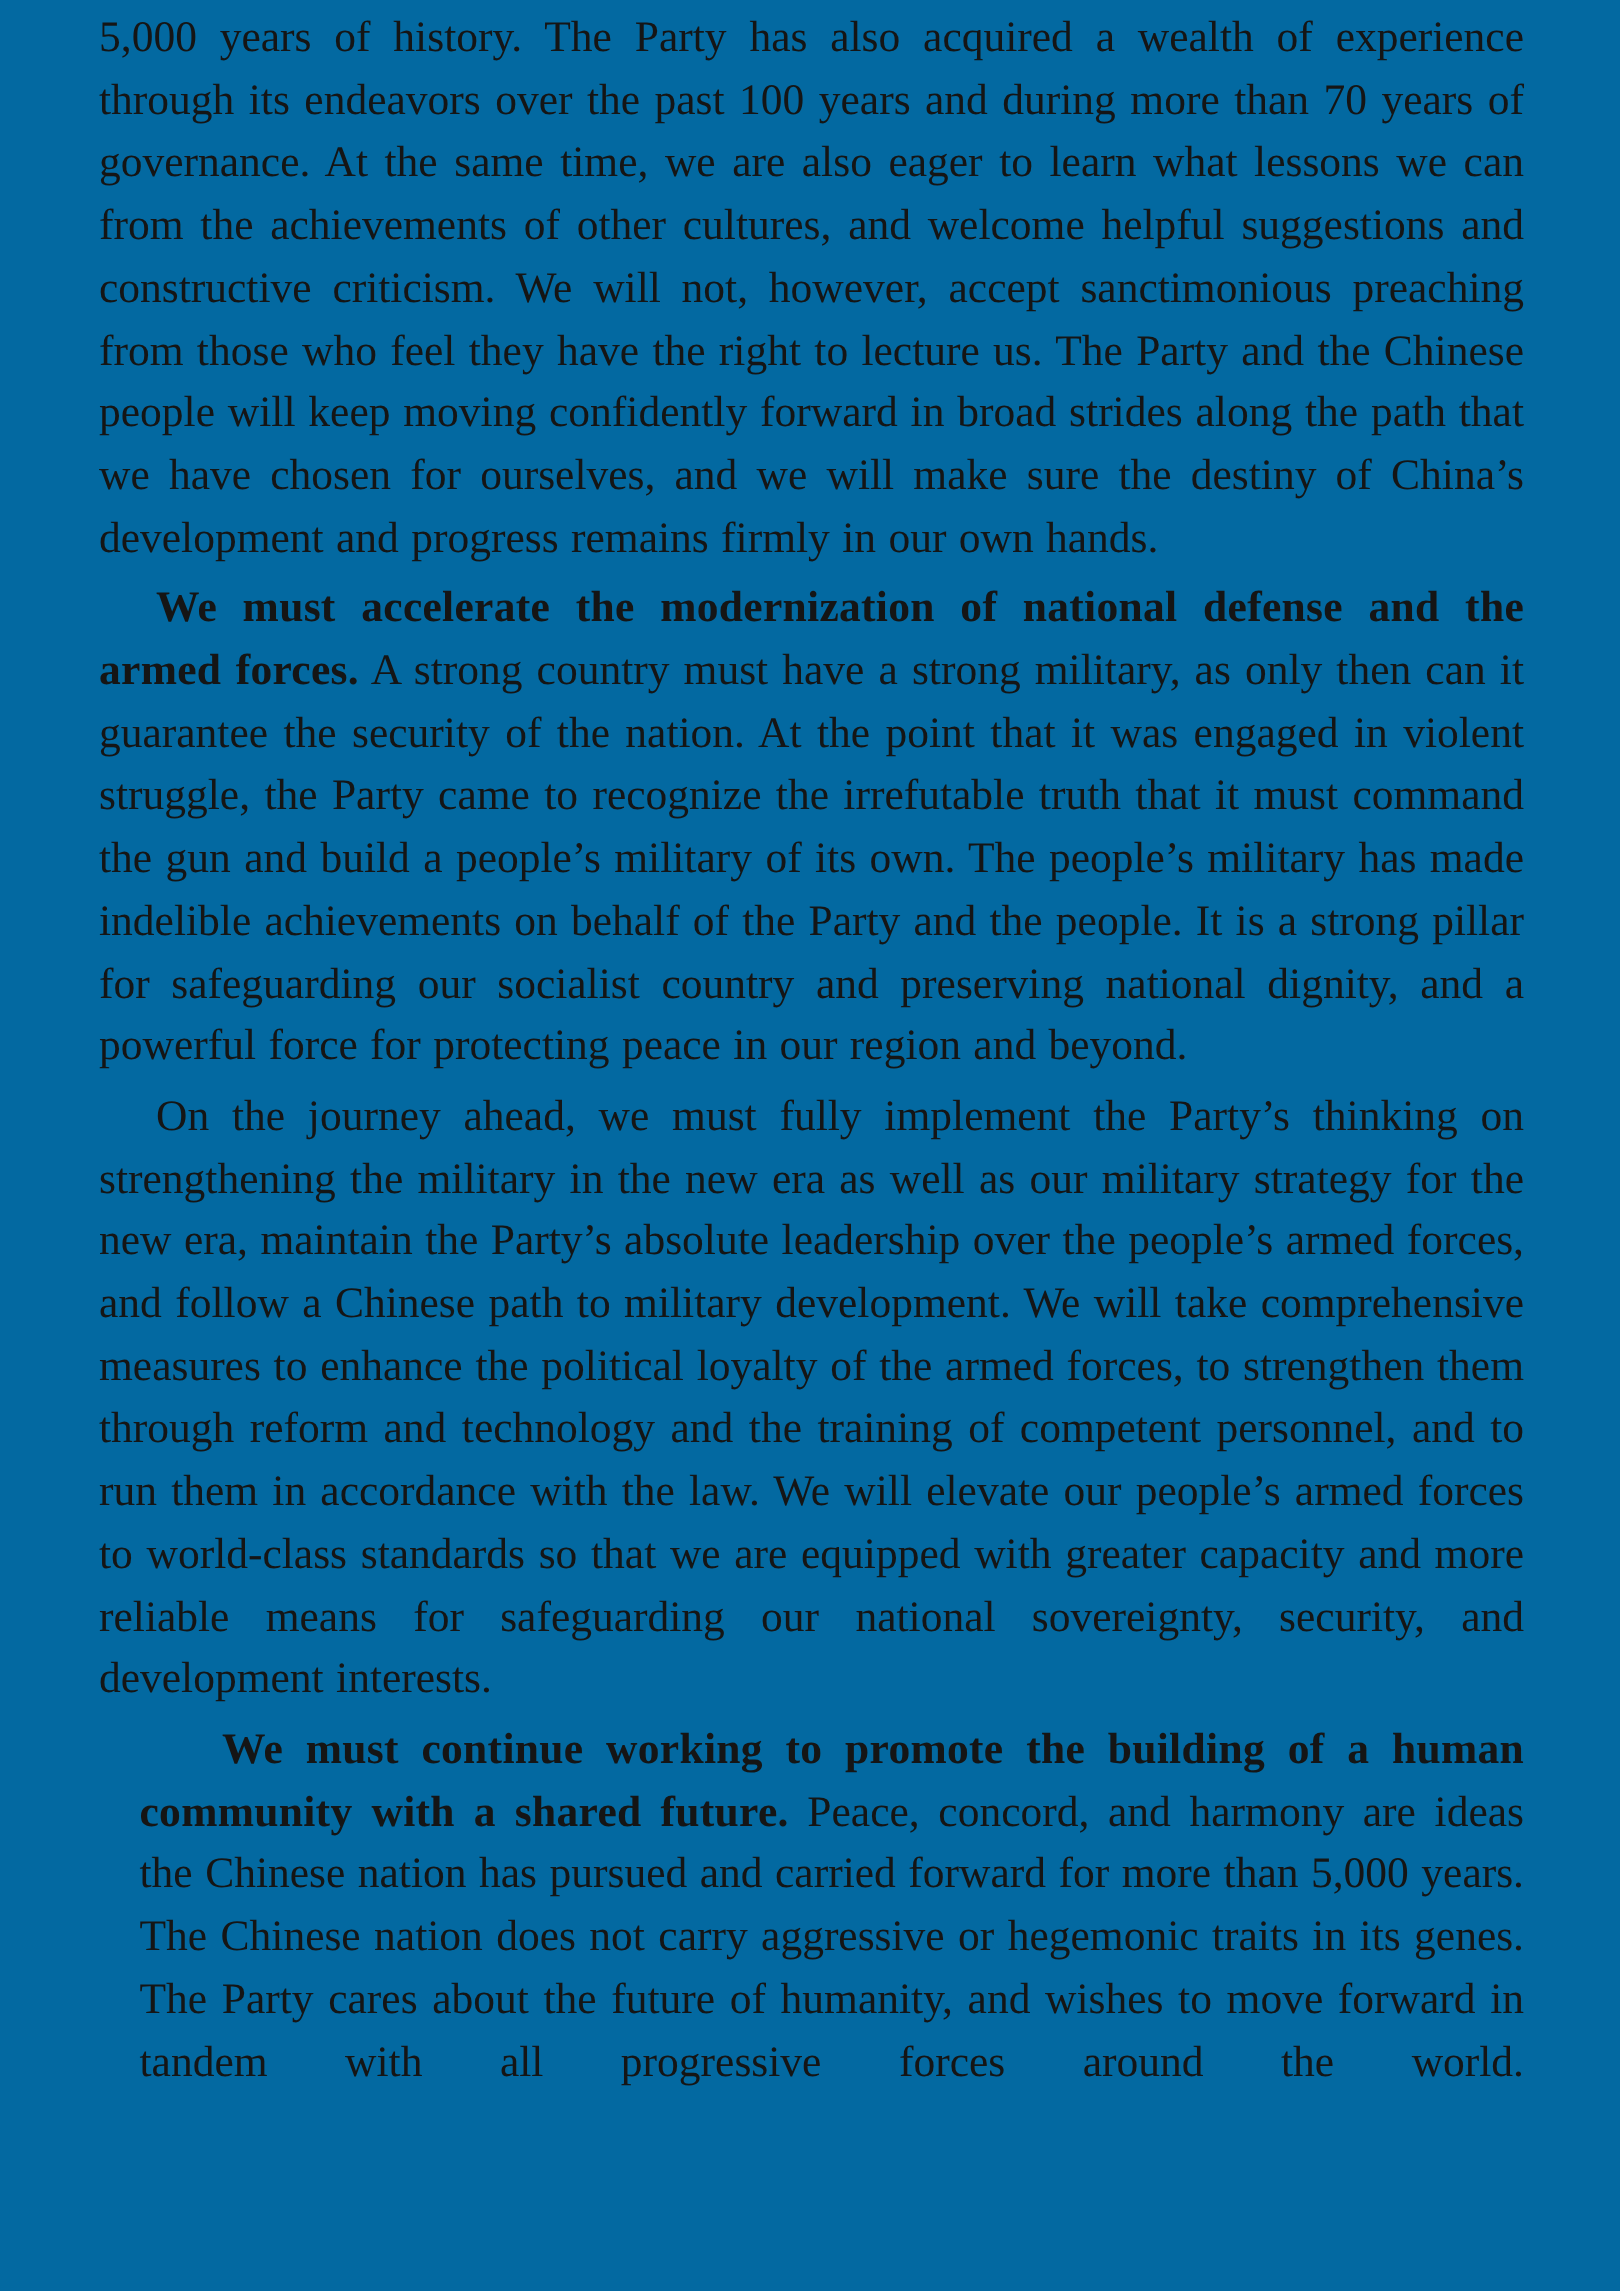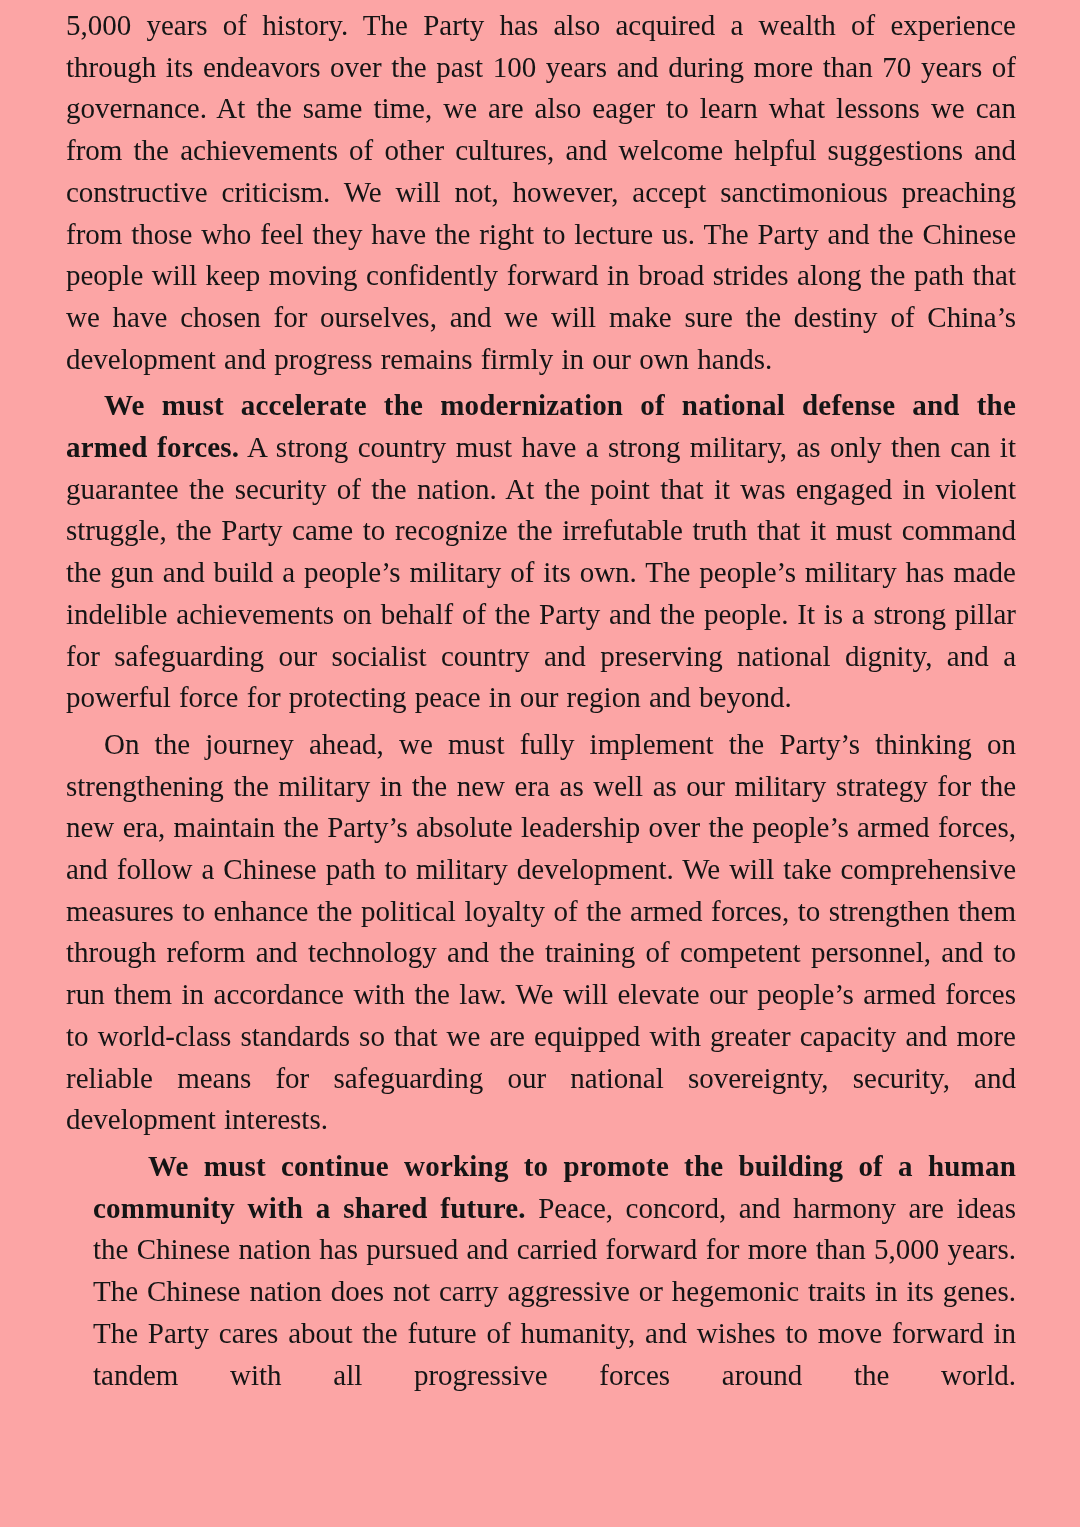--- a/index.html
+++ b/index.html
@@ -4,21 +4,21 @@
 <style>
   html, body {
     margin: 0;
     padding: 0;
     background: #ffffff;
   }
   .page {
     position: relative;
     width: 1080px;
     height: 1527px;
-    background: #fca5a5;
+    background: #0369a1;
     overflow: hidden;
     box-sizing: border-box;
     padding: 5px 64px 0 66px;
   }
   .doc-body {
     width: 950px;
     color: #151515;
     font-family: "Liberation Serif", "DejaVu Serif", serif;
     font-size: 29px;
     line-height: 41.7px;

